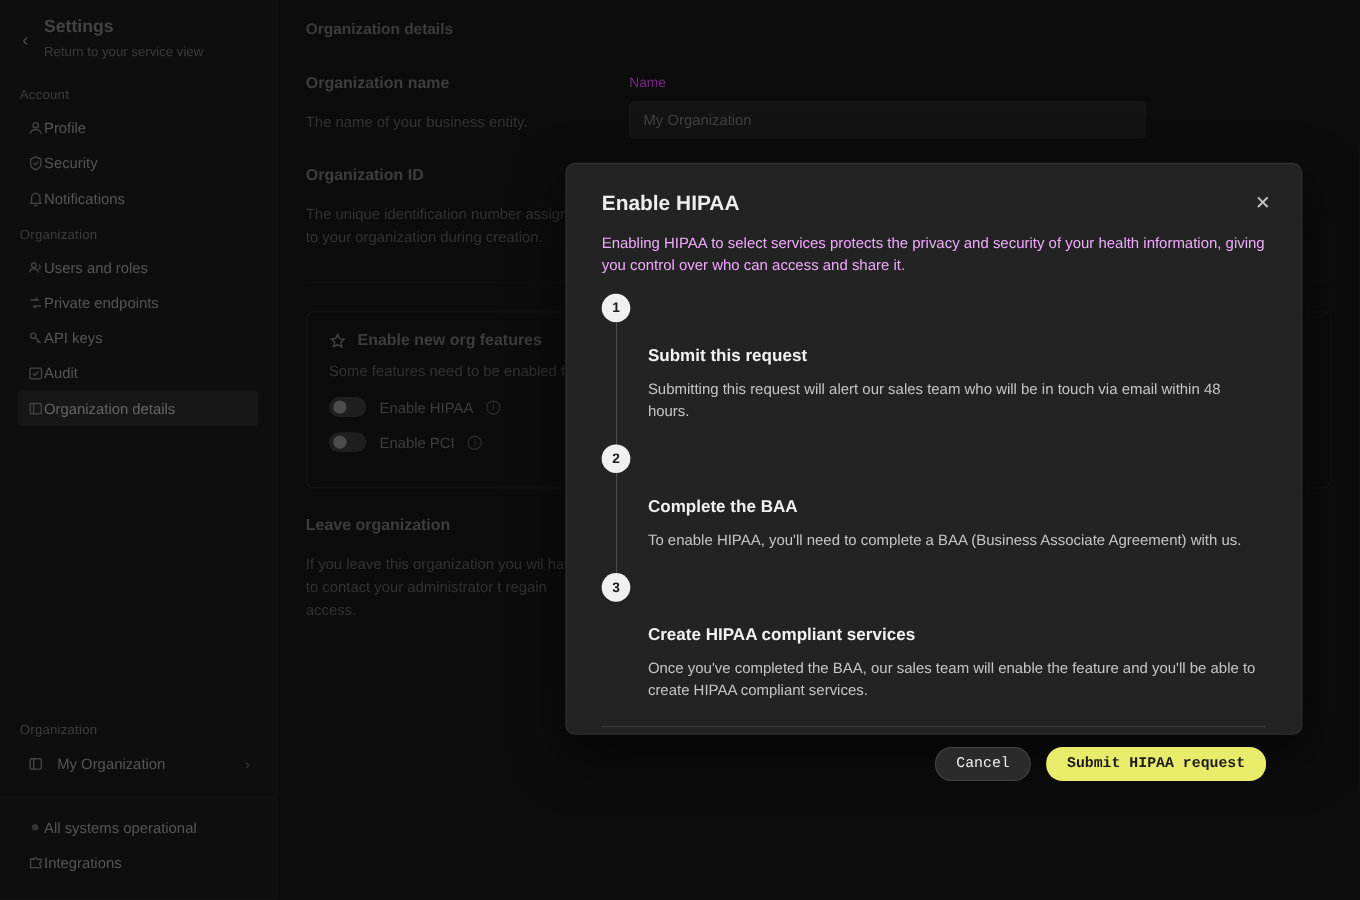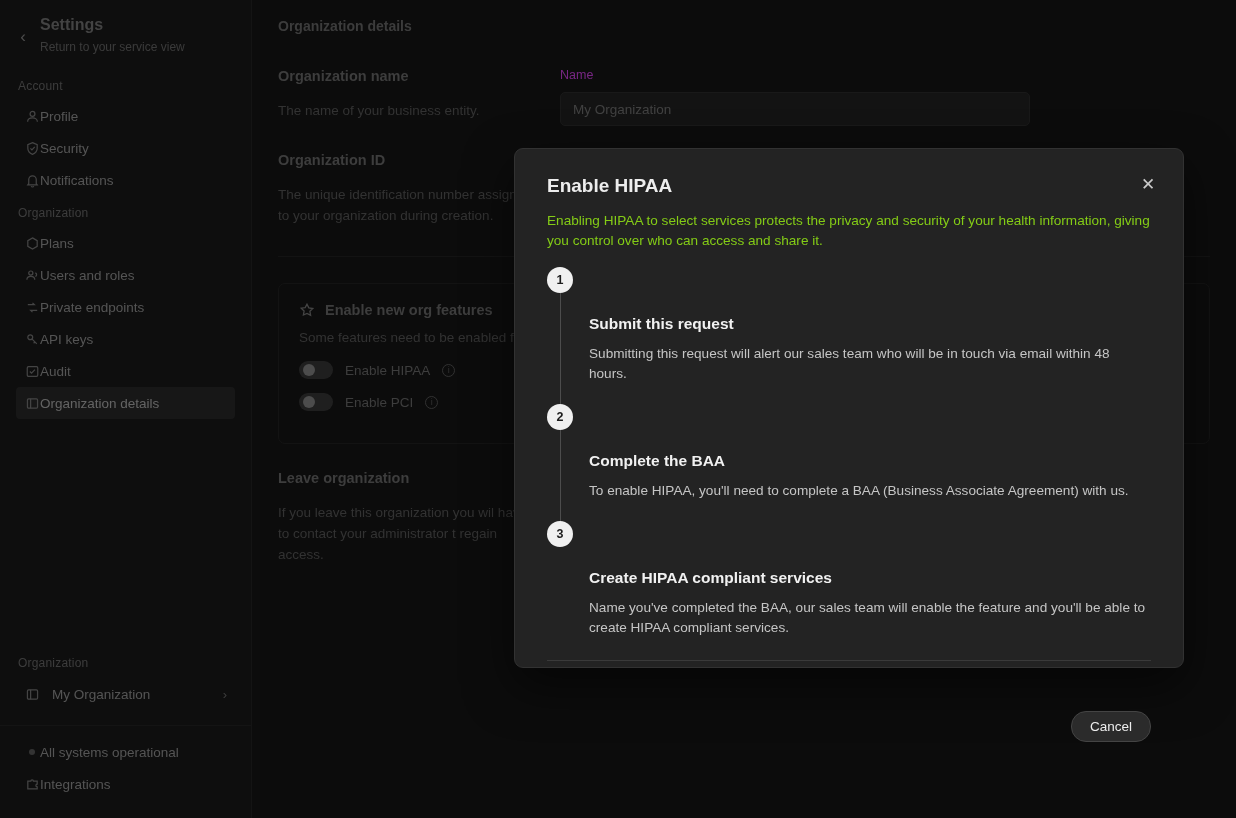--- a/index.html
+++ b/index.html
@@ -119,21 +119,21 @@
     overflow: hidden;
   }
   .main-title {
     font-size: 14px;
     font-weight: bold;
     color: #6d6d6d;
     margin-bottom: 34px;
   }
   .section {
     display: flex;
-    gap: 20px;
+    gap: 32px;
     padding-bottom: 26px;
   }
   .sec-left { width: 262px; flex: none; }
   .sec-right { flex: 1 1 auto; max-width: 470px; }
   .sec-heading {
     font-size: 14.5px;
     font-weight: bold;
     color: #6f6f6f;
     margin-bottom: 16px;
   }
@@ -244,21 +244,21 @@
     position: absolute;
     right: 24px; top: 25px;
     width: 22px; height: 22px;
     color: #c9c9c9;
     font-size: 17px;
     line-height: 22px;
     text-align: center;
   }
   .modal-desc {
     font-size: 13.6px;
-    color: #84cc16;
+    color: #f0abfc;
     line-height: 20px;
     margin-bottom: 14px;
     max-width: 608px;
   }
   .steps { position: relative; }
   .step {
     display: flex;
     gap: 16px;
     position: relative;
     padding-bottom: 18px;
@@ -306,23 +306,22 @@
     display: flex;
     justify-content: flex-end;
     gap: 14px;
   }
   .btn {
     height: 31px;
     border-radius: 15px;
     font-size: 13.5px;
     padding: 0 18px;
     border: 1px solid transparent;
-    font-family: Liberation Sans, sans-serif;
+    font-family: Liberation Mono, monospace;
     cursor: default;
-    margin-top: 32px;
   }
   .btn-secondary {
     background: #2b2b2b;
     border-color: #444;
     color: #ededed;
   }
   .btn-primary {
     background: #e9ec6b;
     color: #1c1c1c;
     font-weight: bold;
@@ -371,28 +370,20 @@
             <path d="M4 11.4V7a4 4 0 118 0v4.4l1 1.3H3z"></path>
             <path d="M6.6 14.1a1.6 1.6 0 002.8 0"></path>
           </svg>
       </span>
       <span>Notifications</span>
     </div>
 
     <div class="sb-group-label">Organization</div>
 
 
-    <div class="sb-item">
-      <span class="sb-icon">
-        <svg width="15" height="15" viewBox="0 0 16 16" fill="none" stroke="currentColor" stroke-width="1.3">
-            <path d="M8 2l5 3v6l-5 3-5-3V5z"></path>
-          </svg>
-      </span>
-      <span>Plans</span>
-    </div>
 
 
     <div class="sb-item">
       <span class="sb-icon">
         <svg width="15" height="15" viewBox="0 0 16 16" fill="none" stroke="currentColor" stroke-width="1.3">
             <circle cx="6.2" cy="5.4" r="2.2"></circle>
             <path d="M2 12.6c0-2.2 1.9-3.6 4.2-3.6s4.2 1.4 4.2 3.6"></path>
             <path d="M11 5.2a2 2 0 010 3.8"></path>
           </svg>
       </span>
@@ -559,26 +550,27 @@
           <div class="step-title">Complete the BAA</div>
           <div class="step-text">To enable HIPAA, you'll need to complete a BAA (Business Associate Agreement) with us.</div>
         </div>
       </div>
 
       <div class="step">
 
         <div class="step-num">3</div>
         <div class="step-body">
           <div class="step-title">Create HIPAA compliant services</div>
-          <div class="step-text">Name you've completed the BAA, our sales team will enable the feature and you'll be able to create HIPAA compliant services.</div>
+          <div class="step-text">Once you've completed the BAA, our sales team will enable the feature and you'll be able to create HIPAA compliant services.</div>
         </div>
       </div>
 
     </div>
 
     <div class="modal-sep"></div>
 
     <div class="modal-actions">
       <button class="btn btn-secondary">Cancel</button>
+      <button class="btn btn-primary">Submit HIPAA request</button>
     </div>
   </div>
 
 </div>
 
 </body></html>

